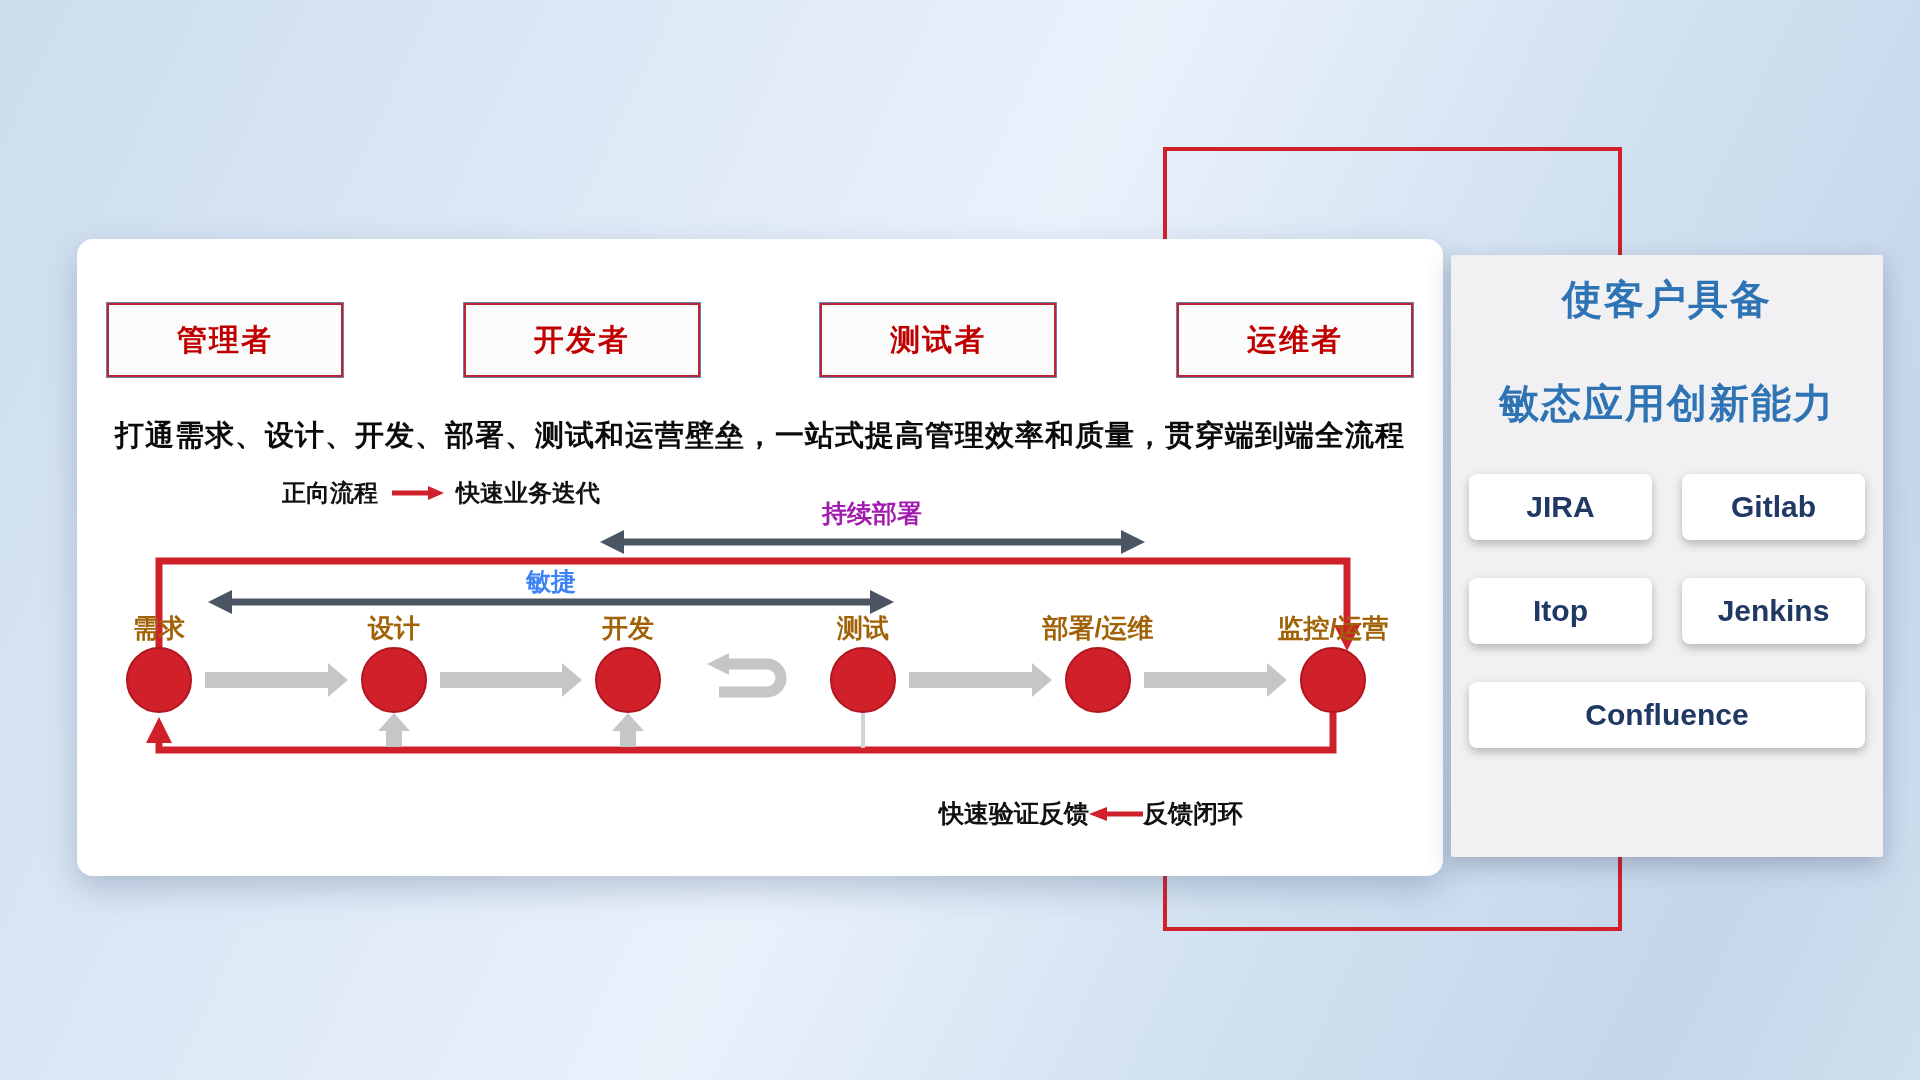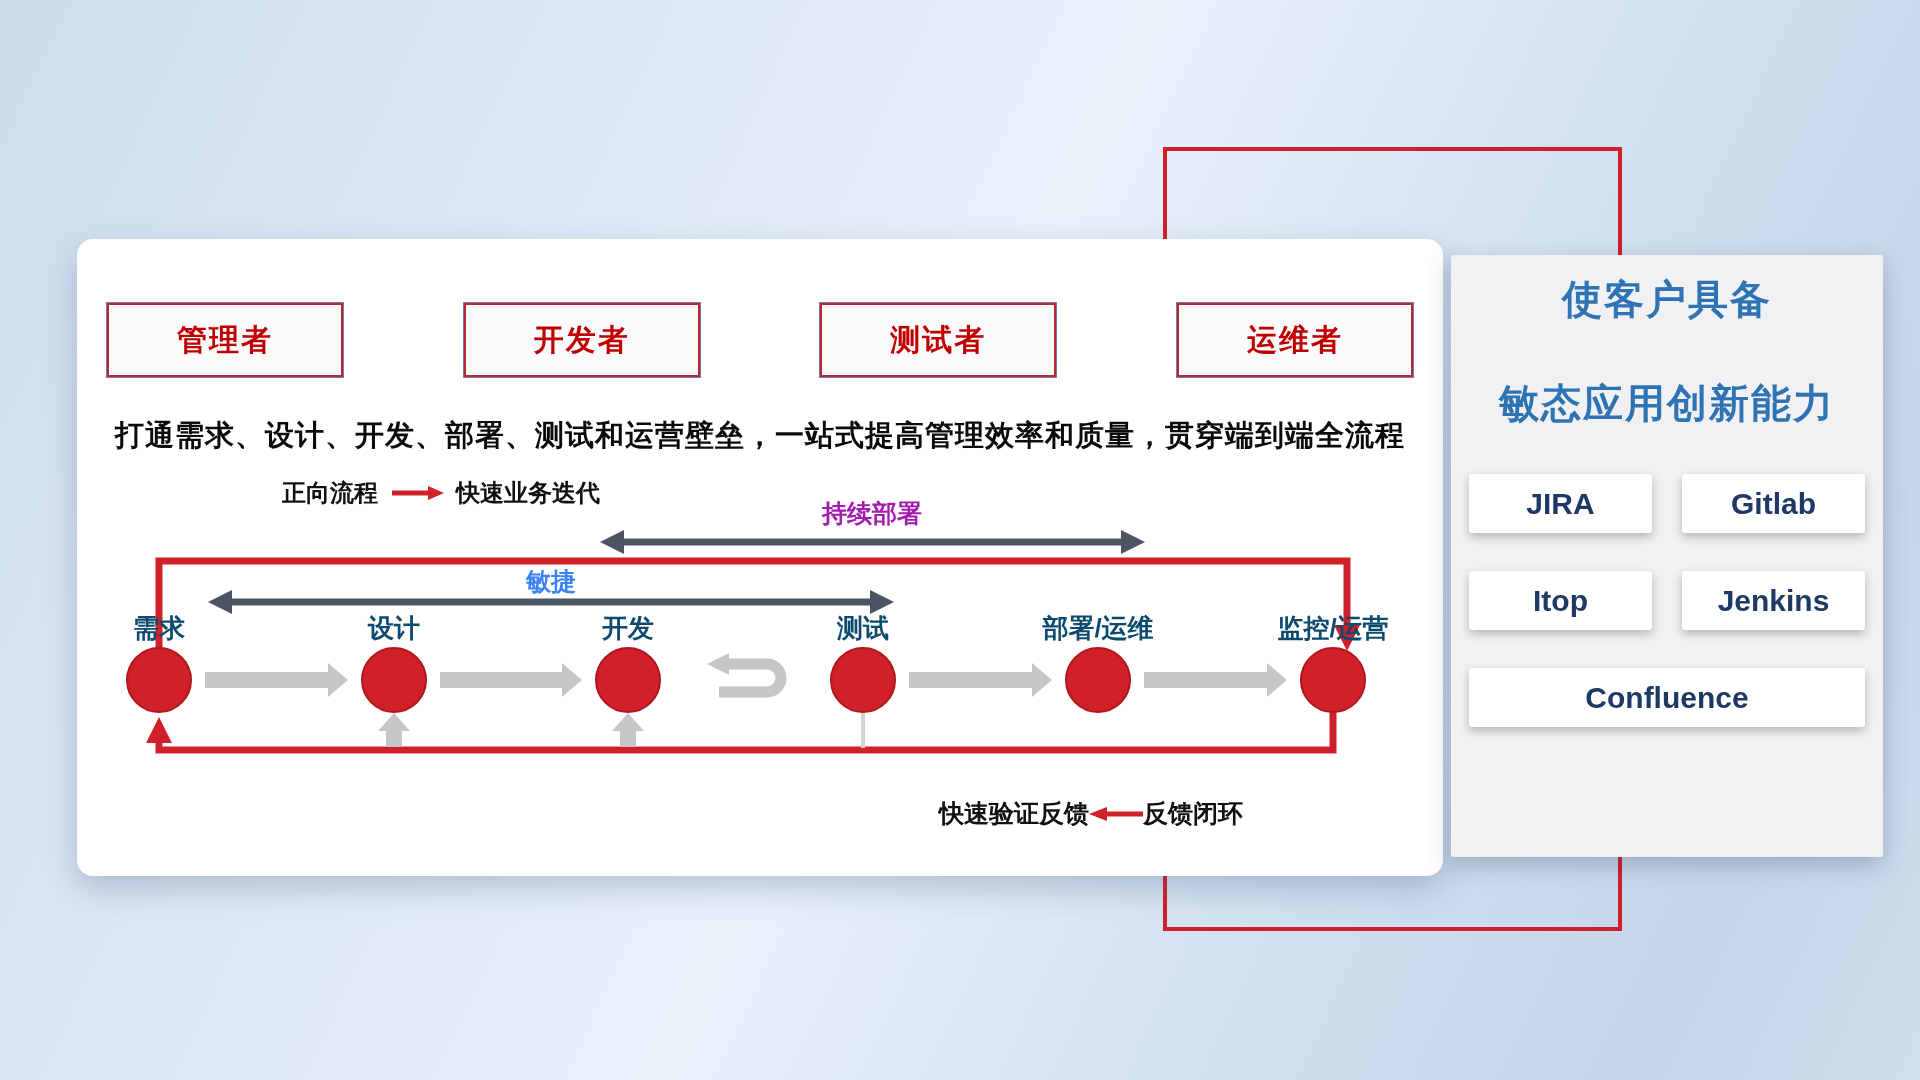--- a/index.html
+++ b/index.html
@@ -34,41 +34,41 @@
             font-size:29px;font-weight:700;color:#0b0b0b;letter-spacing:1px}
 
   .legend-forward{position:absolute;left:205px;top:238px;display:flex;align-items:center;gap:12px;
                   font-size:24px;font-weight:700;color:#111}
   .legend-feedback{position:absolute;left:862px;top:558px;display:flex;align-items:center;
                   font-size:25px;font-weight:700;color:#111}
 
   .label-deploy{position:absolute;left:695px;top:258px;width:200px;text-align:center;font-size:25px;font-weight:700;color:#a21caf}
   .label-agile{position:absolute;left:424px;top:326px;width:100px;text-align:center;font-size:25px;font-weight:700;color:#3b82f6}
 
-  .stage-label{position:absolute;top:372px;width:220px;text-align:center;font-size:26px;font-weight:700;color:#0c4a6e}
+  .stage-label{position:absolute;top:372px;width:220px;text-align:center;font-size:26px;font-weight:700;color:#a16207}
   .stage-0{left:-28px}.stage-1{left:207px}.stage-2{left:441px}.stage-3{left:676px}.stage-4{left:911px}.stage-5{left:1146px}
 
   .flow-svg{position:absolute;left:0;top:0;width:1366px;height:637px;pointer-events:none}
   .red-stroke{stroke:var(--red);stroke-width:7px;fill:none}
   .red-fill{fill:var(--red)}
   .dark-stroke{stroke:var(--dark-arrow);stroke-width:7px}
   .dark-fill{fill:var(--dark-arrow)}
   .gray-fill{fill:var(--light-arrow)}
   .gray-stroke{stroke:var(--light-arrow);stroke-width:11px;fill:none}
   .thin-stroke{stroke:#d2d3d5;stroke-width:4px}
   .node{fill:var(--red);stroke:#b2151f;stroke-width:2px}
 
   
   .panel{position:absolute;left:1451px;top:255px;width:432px;height:602px;background:#f1f1f3;
          box-shadow:0 8px 24px rgba(50,60,90,.3);z-index:3;border-radius:2px}
   .panel-title{ text-align:center;font-size:40px;font-weight:700;color:var(--panel-title-blue);letter-spacing:2px;line-height:52px}
   .panel-title.l1{margin-top:18px}
   .panel-title.l2{margin-top:52px}
   .tool-grid{margin:45px 18px 0;display:grid;grid-template-columns:1fr 1fr;column-gap:30px;row-gap:38px}
-  .tool{height:59px;background:#ffffff;border-radius:3px;box-shadow:0 4px 10px rgba(0,0,0,.25);
+  .tool{height:66px;background:#ffffff;border-radius:8px;box-shadow:0 4px 10px rgba(0,0,0,.25);
         display:flex;align-items:center;justify-content:center;font-size:30px;font-weight:700;color:var(--tool-text-navy)}
   .tool.wide{grid-column:1 / -1}
 </style>
 </head>
 <body>
 
 <div class="frame"></div>
 
 <div class="card">
 

